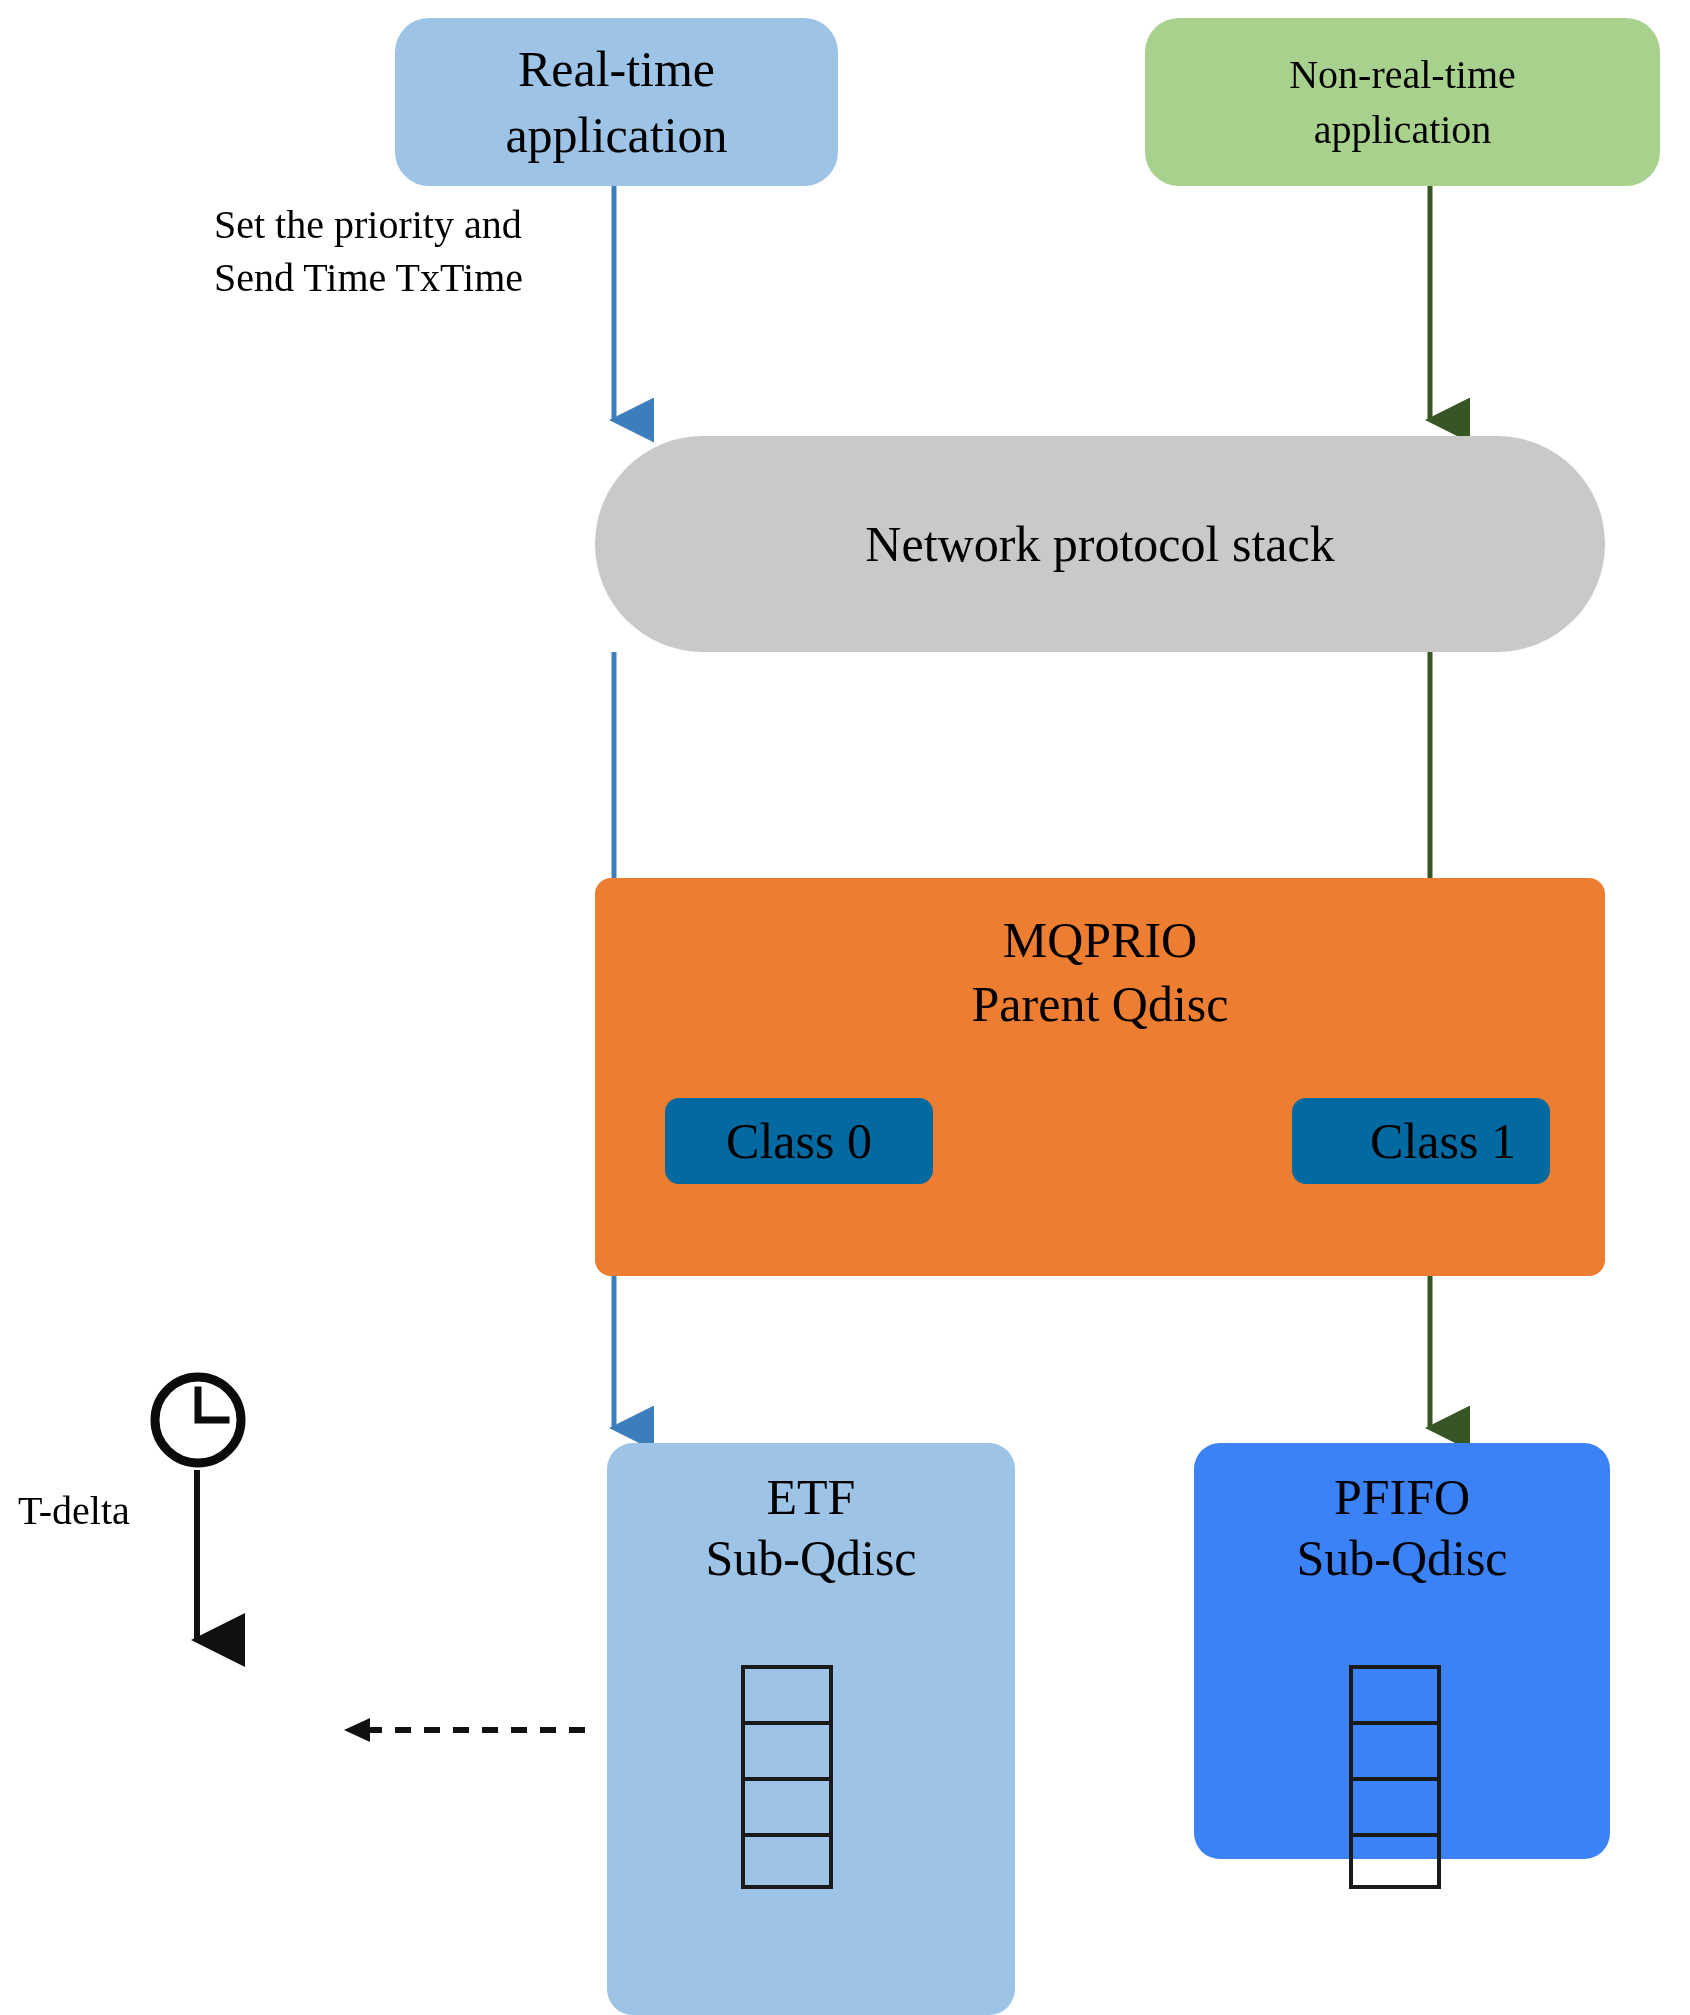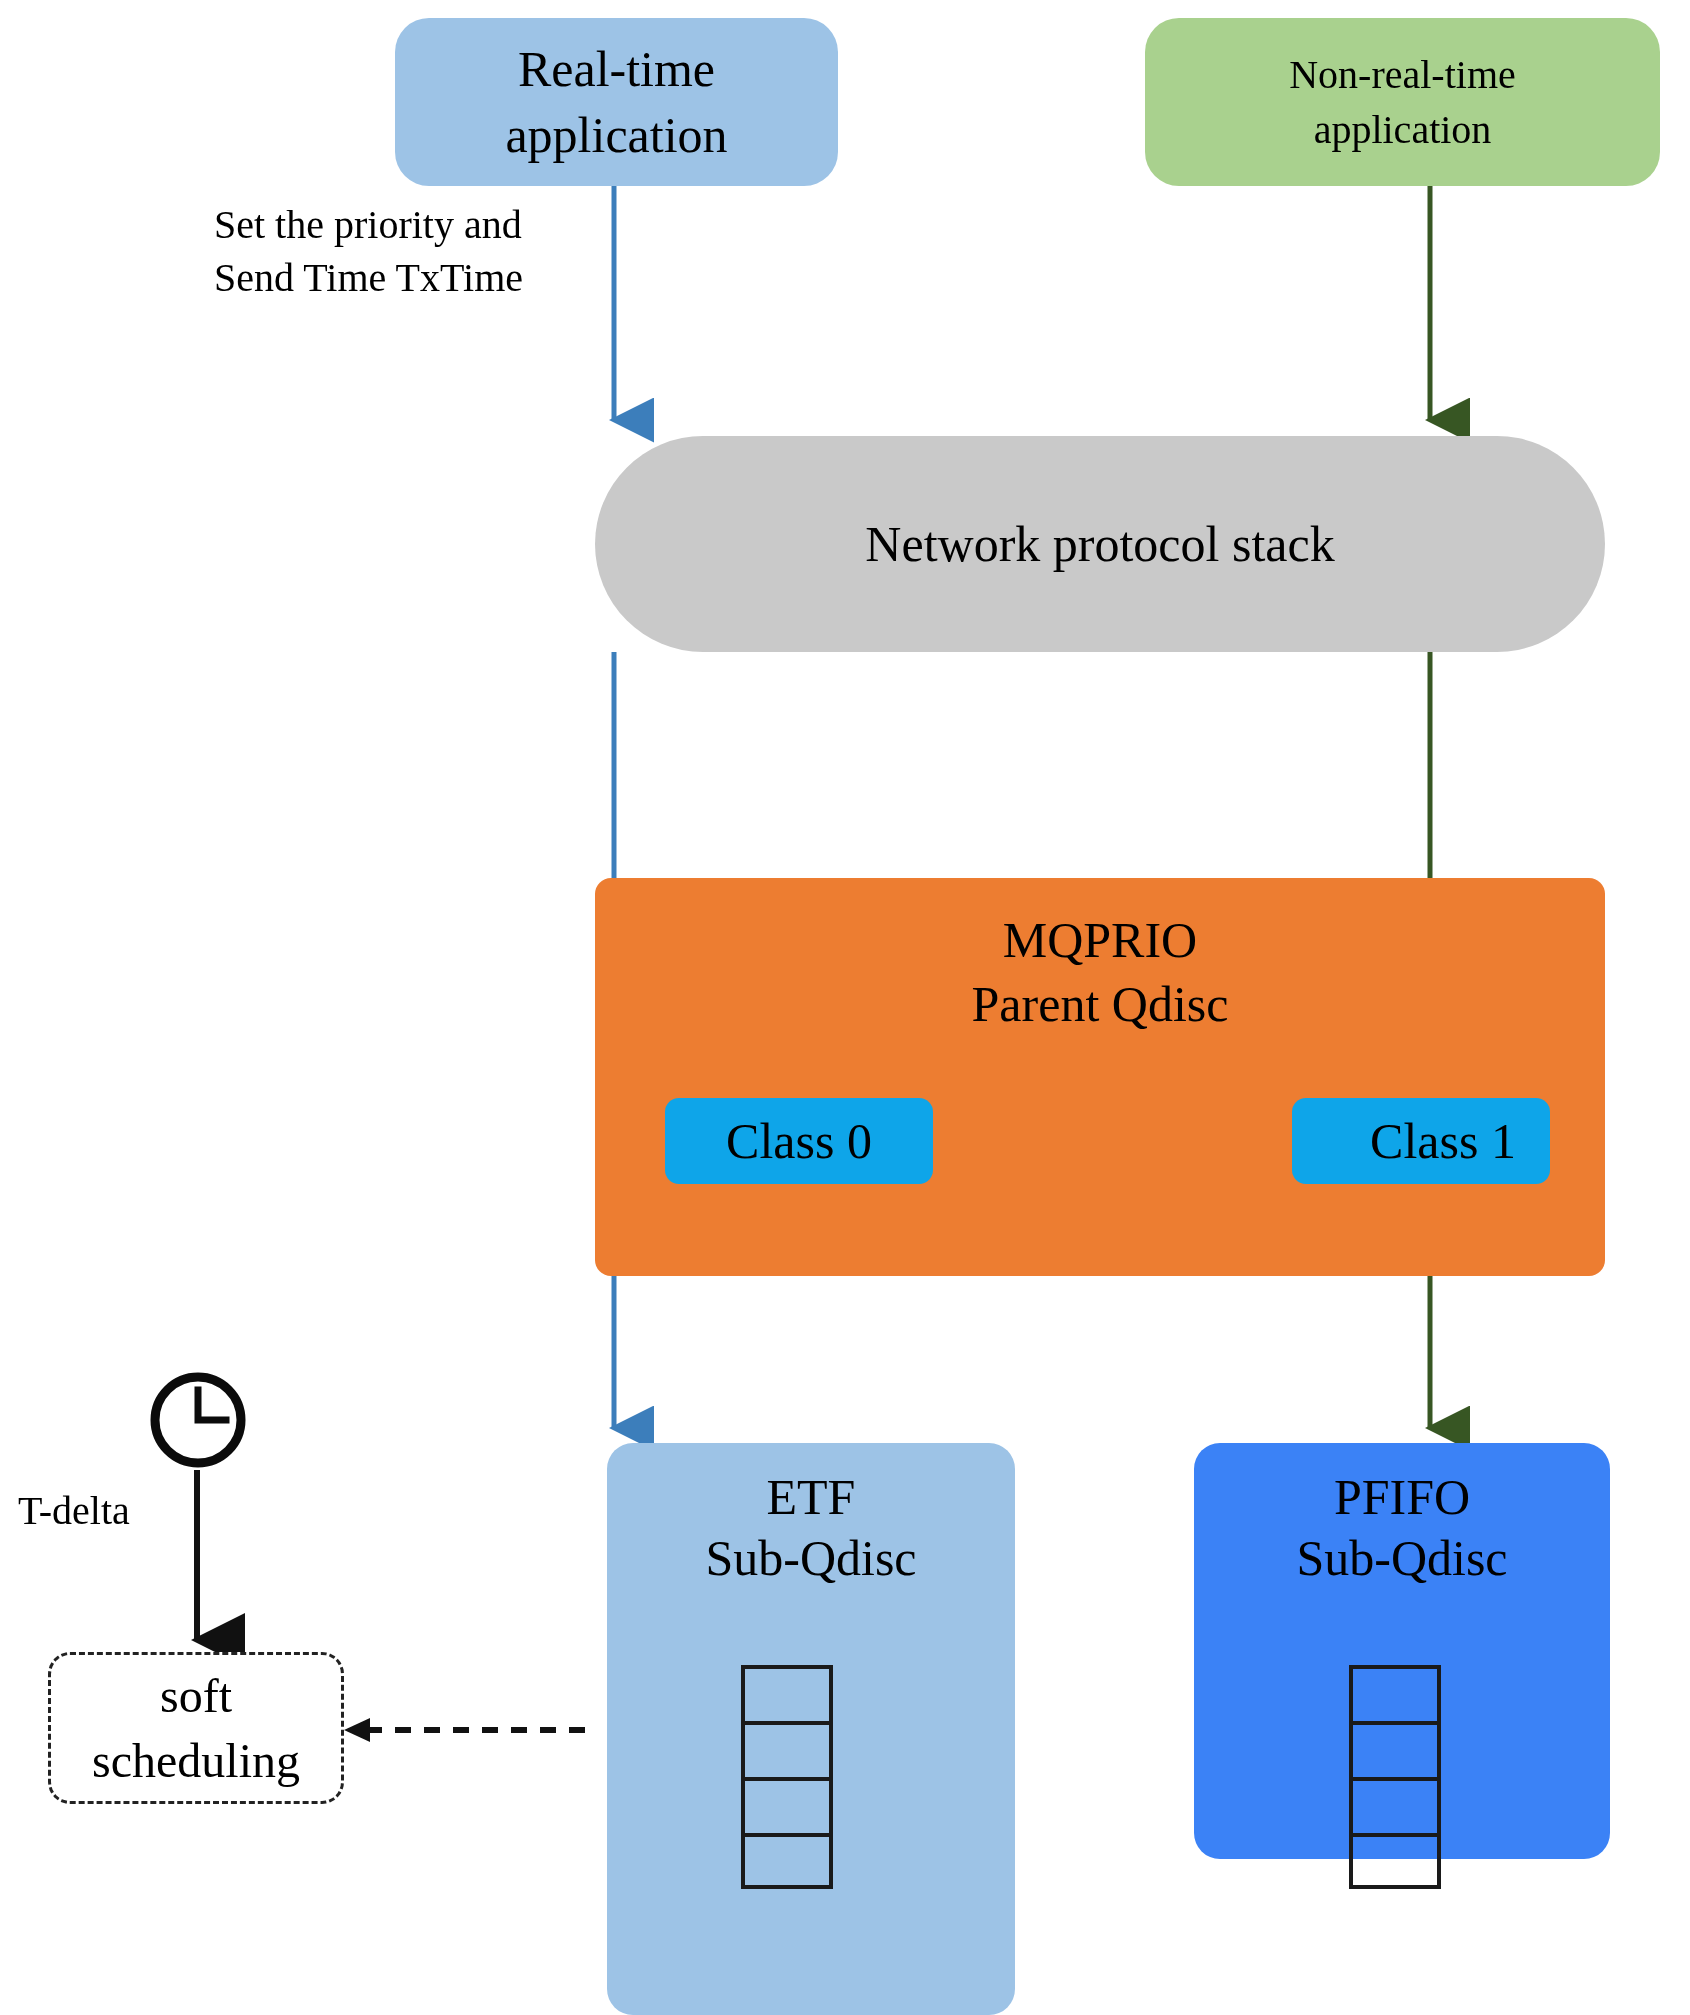--- a/index.html
+++ b/index.html
@@ -23,21 +23,21 @@
 
   
   #netstack{left:595px;top:436px;width:1010px;height:216px;background:#C9C9C9;
             border-radius:108px;font-size:50px;}
 
   
   #mqprio{left:595px;top:878px;width:1010px;height:398px;background:#ED7D31;
           border-radius:16px;justify-content:flex-start;}
   #mqprio-title{margin-top:30px;font-size:50px;line-height:1.28;}
 
-  .classbox{position:absolute;box-sizing:border-box;background:#0ea5e9;
+  .classbox{position:absolute;box-sizing:border-box;background:#0369a1;
             border-radius:14px;display:flex;align-items:center;
             justify-content:center;font-size:50px;}
   #class0{left:665px;top:1098px;width:268px;height:86px;}
   #class1{left:1292px;top:1098px;width:258px;height:86px;padding-left:44px;}
 
   
   #etf{left:588px;top:1443px;width:408px;height:572px;background:#9DC3E6;
        border-radius:26px;justify-content:flex-start;margin-left:19px;}
   #pfifo{left:1194px;top:1443px;width:416px;height:416px;background:#3b82f6;
          border-radius:26px;justify-content:flex-start;}
@@ -162,18 +162,14 @@
 
   <svg id="clock" viewBox="0 0 100 100">
     <circle cx="50" cy="50" r="43" fill="#ffffff" stroke="#0b0b0b" stroke-width="9"></circle>
     <path d="M50,20 L50,50 L78,50" fill="none" stroke="#0b0b0b" stroke-width="7" stroke-linecap="square"></path>
   </svg>
 
   <div id="tdelta">
     <span>T-delta</span>
   </div>
 
-  <div class="node" id="softsched">
-    <div>soft</div>
-    <div>scheduling</div>
-  </div>
 
 </div>
 
 </body></html>

